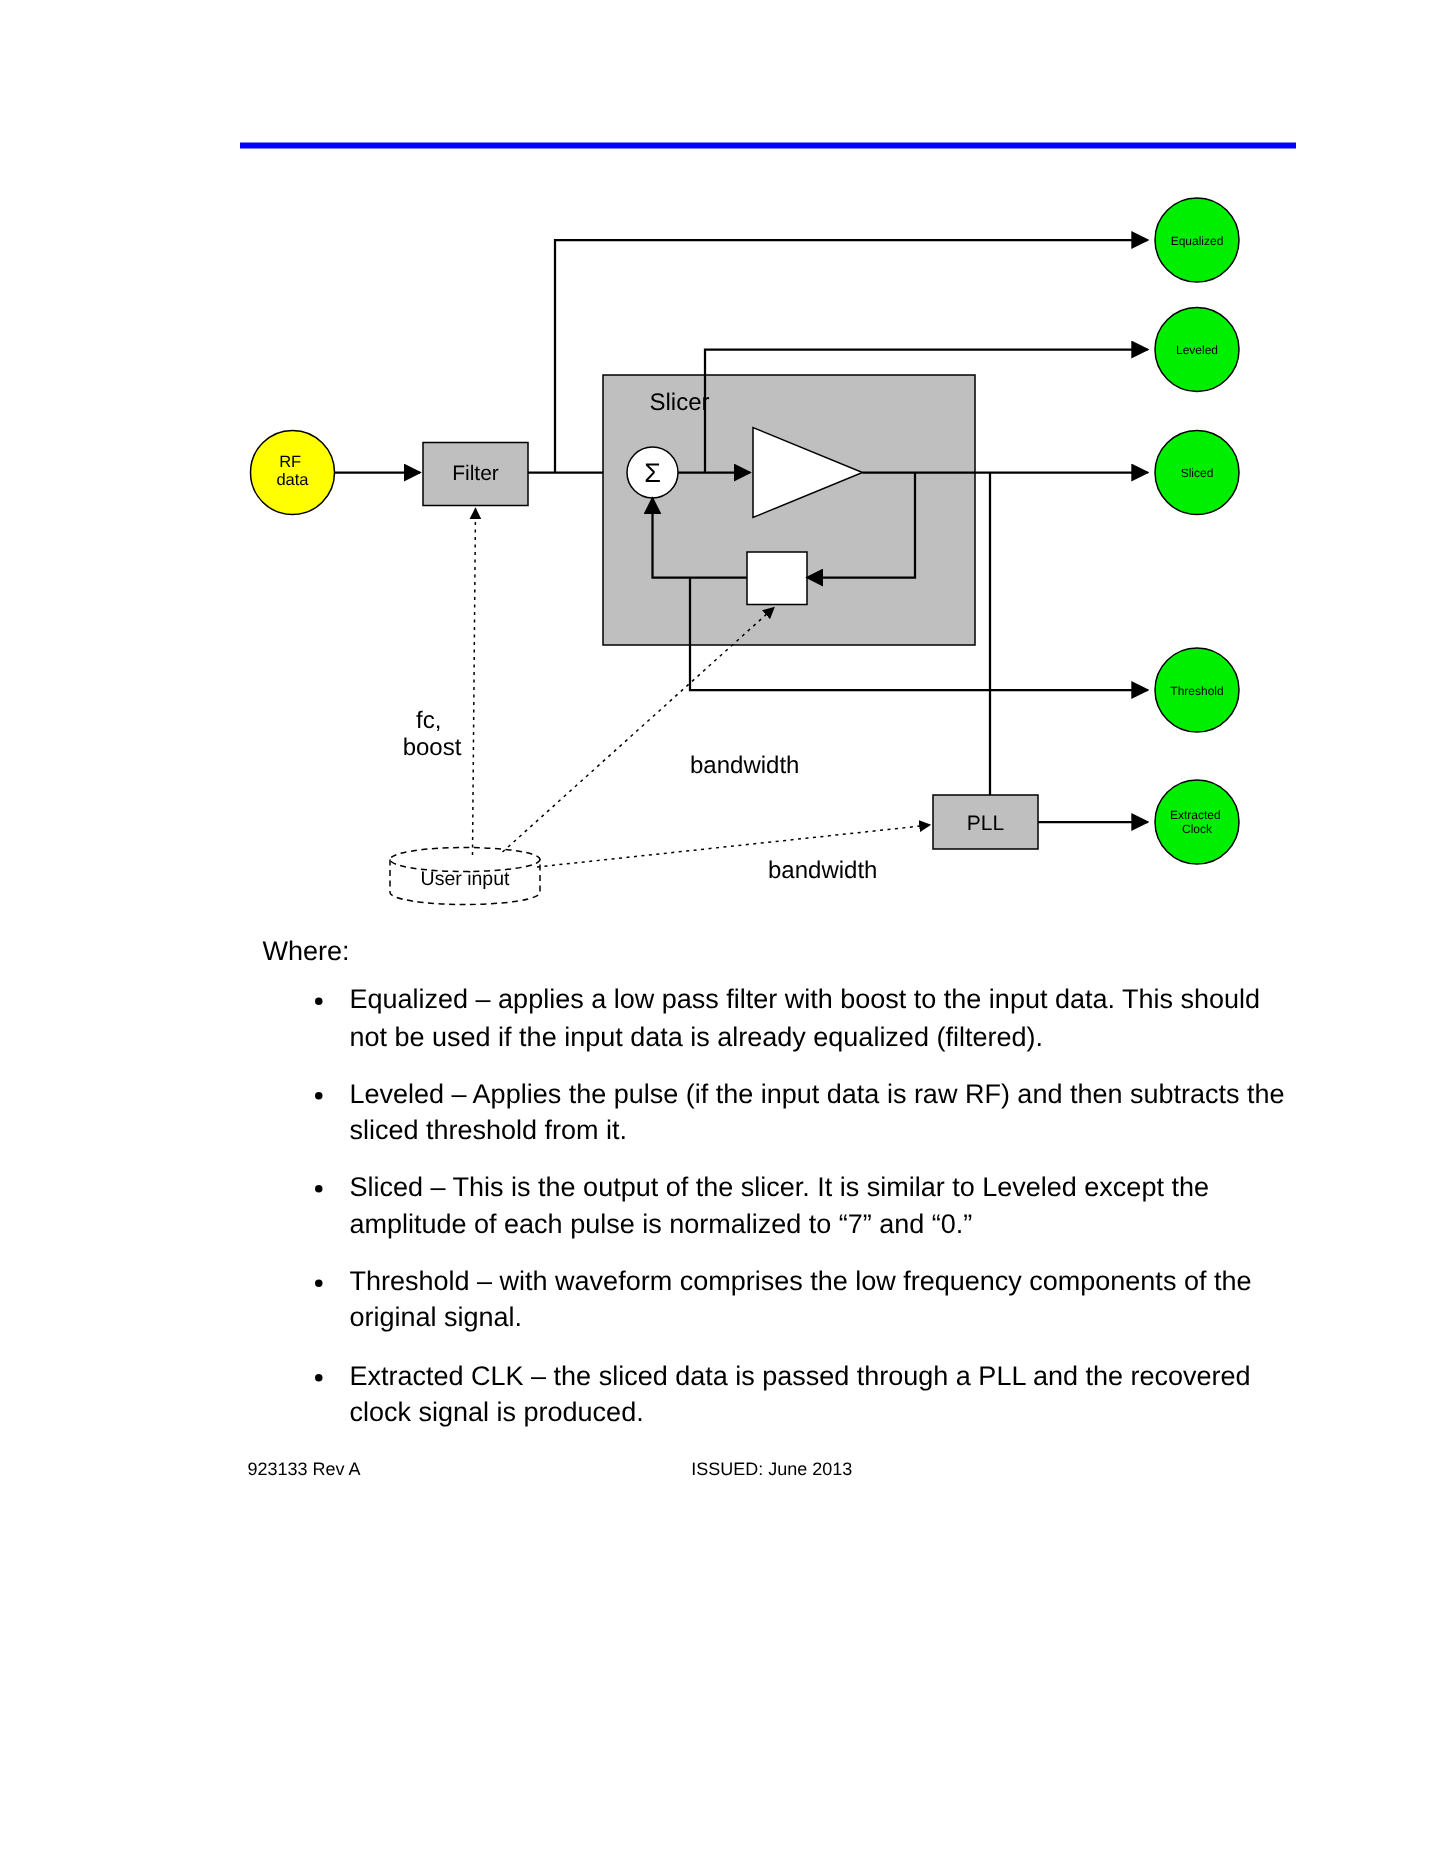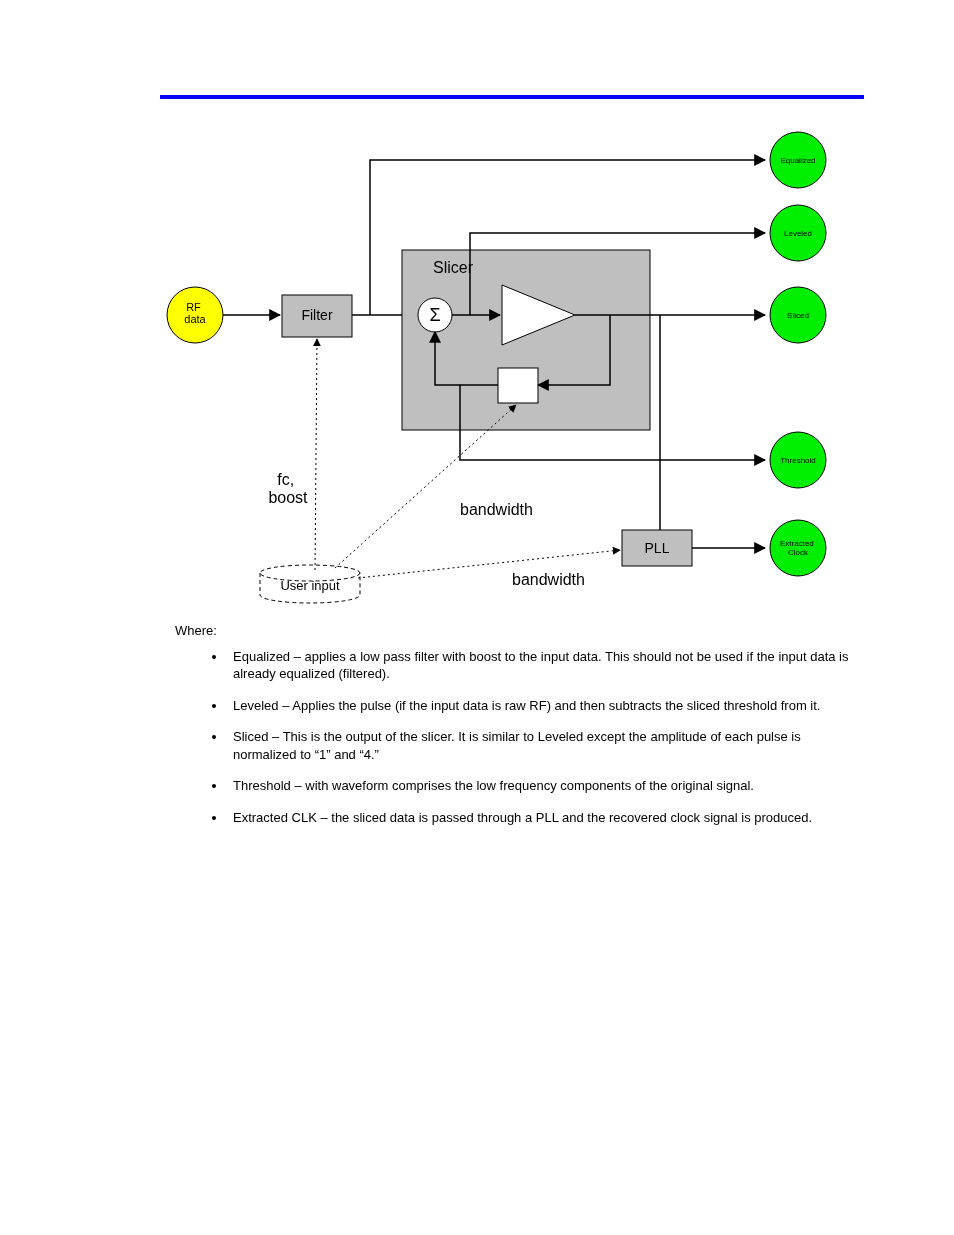--- a/index.html
+++ b/index.html
@@ -1,19 +1,19 @@
 <!DOCTYPE html>
 <html><head>
 <meta charset="utf-8">
 <style>
   html,body{margin:0;padding:0;background:#fff;font-family:Arial,Helvetica,sans-serif;color:#000}
   .page{width:954px;margin:0 auto;position:relative;min-height:1235px}
   .header-rule{position:absolute;left:160px;right:90px;top:95px;height:4px;background:#0000FF}
   .svg-wrap{position:absolute;left:160px;top:130px;width:695px;height:485px}
-  .body-text{position:absolute;left:175px;top:622px;right:90px;font-size:13px;line-height:1.35}
+  .body-text{position:absolute;left:175px;top:622px;right:90px;font-size:18px;line-height:1.35}
   .body-text p{margin:0 0 8px 0}
   ul.bullets{list-style:disc;padding-left:52px;margin:8px 0 0 0}
   ul.bullets li{margin:0 0 14px 0;padding-left:6px}
   .footer{position:absolute;left:165px;right:90px;top:972px;font-size:12px}
   .footer-left{float:left}
   .footer-right{position:absolute;left:50%;transform:translateX(-50%)}
   svg text{font-family:Arial,Helvetica,sans-serif}
 </style>
 </head>
 <body>
@@ -117,19 +117,23 @@
         </text>
       </g>
     </svg>
   </div>
 
   <div class="body-text">
     <p>Where:</p>
     <ul class="bullets">
       <li>Equalized – applies a low pass filter with boost to the input data. This should not be used if the input data is already equalized (filtered).</li>
       <li>Leveled – Applies the pulse (if the input data is raw RF) and then subtracts the sliced threshold from it.</li>
-      <li>Sliced – This is the output of the slicer. It is similar to Leveled except the amplitude of each pulse is normalized to “1” and “4.”</li>
+      <li>Sliced – This is the output of the slicer. It is similar to Leveled except the amplitude of each pulse is normalized to “7” and “0.”</li>
       <li>Threshold – with waveform comprises the low frequency components of the original signal.</li>
       <li>Extracted CLK – the sliced data is passed through a PLL and the recovered clock signal is produced.</li>
     </ul>
   </div>
 
+  <div class="footer">
+    <span class="footer-left">923133 Rev A</span>
+    <span class="footer-right">ISSUED: June 2013</span>
+  </div>
 </div>
 
 </body></html>

